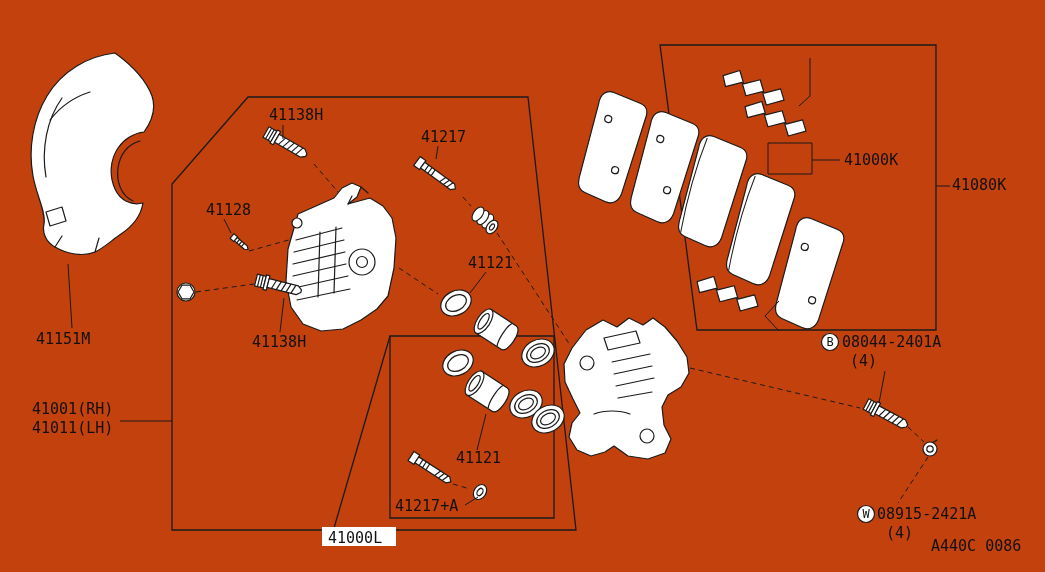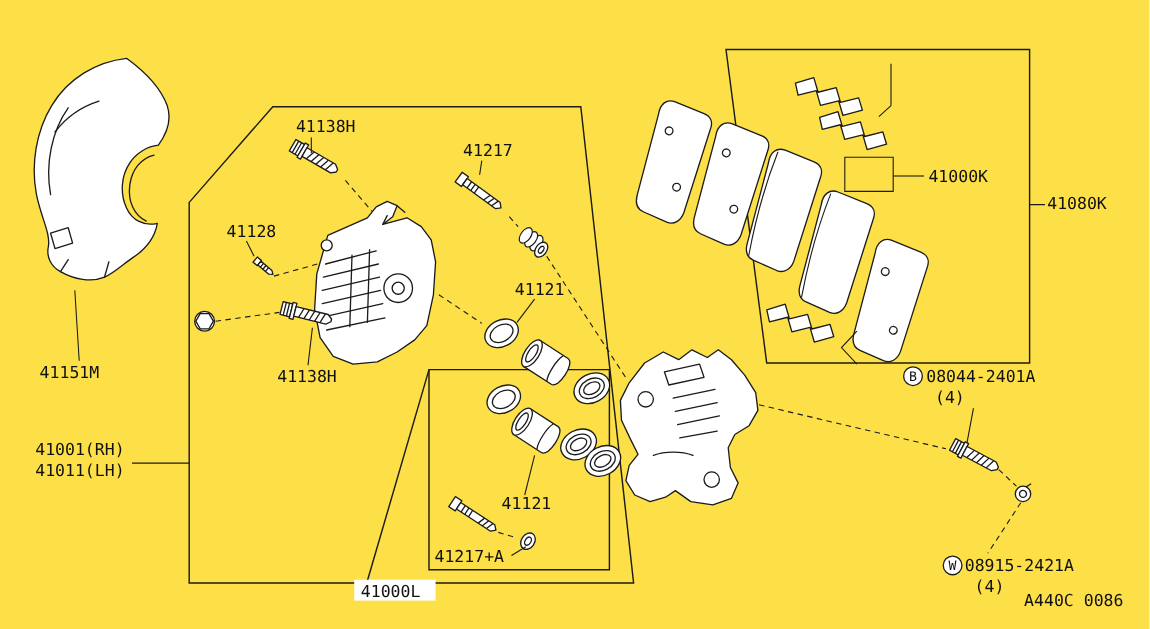--- a/index.html
+++ b/index.html
@@ -1,16 +1,16 @@
 <!DOCTYPE html>
 <html><head>
 <meta charset="utf-8">
 <style>
   html,body { margin:0; padding:0; background:#ffffff; }
-  .stage { position:relative; width:1045px; height:572px; background:#fde047; overflow:hidden; }
+  .stage { position:relative; width:1045px; height:572px; background:#c2410c; overflow:hidden; }
   svg { position:absolute; left:0; top:0; }
   .ln   { stroke:#1b1b1b; stroke-width:1.3; fill:none; }
   .thin { stroke-width:1; }
   .dash { stroke:#1b1b1b; stroke-width:1; fill:none; stroke-dasharray:5 4; }
   .part { stroke:#1b1b1b; stroke-width:1.2; fill:#ffffff; stroke-linejoin:round; stroke-linecap:round; }
   .nf   { fill:none; }
   text.lbl   { font-family:"DejaVu Sans Mono", monospace; font-size:15px; fill:#111111; }
   text.lbl-c { font-family:"DejaVu Sans Mono", monospace; font-size:12px; fill:#111111; text-anchor:middle; }
 </style>
 </head>

